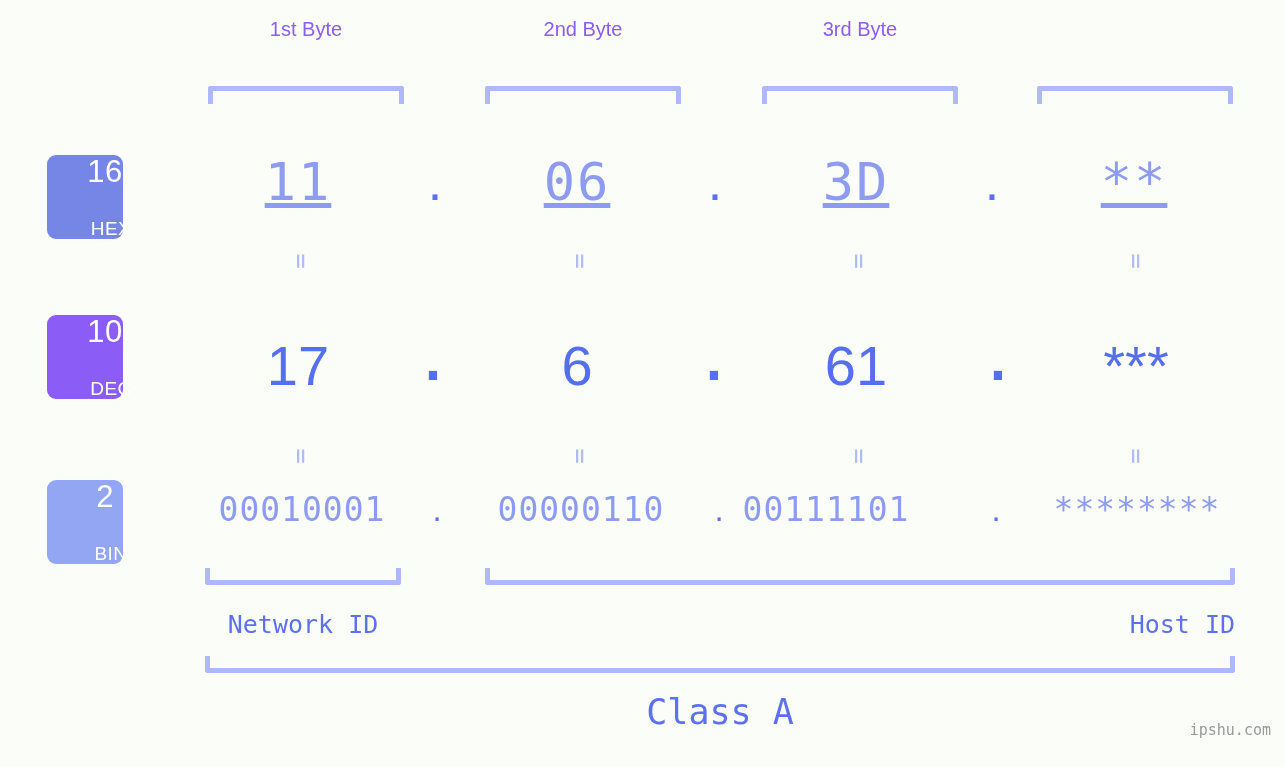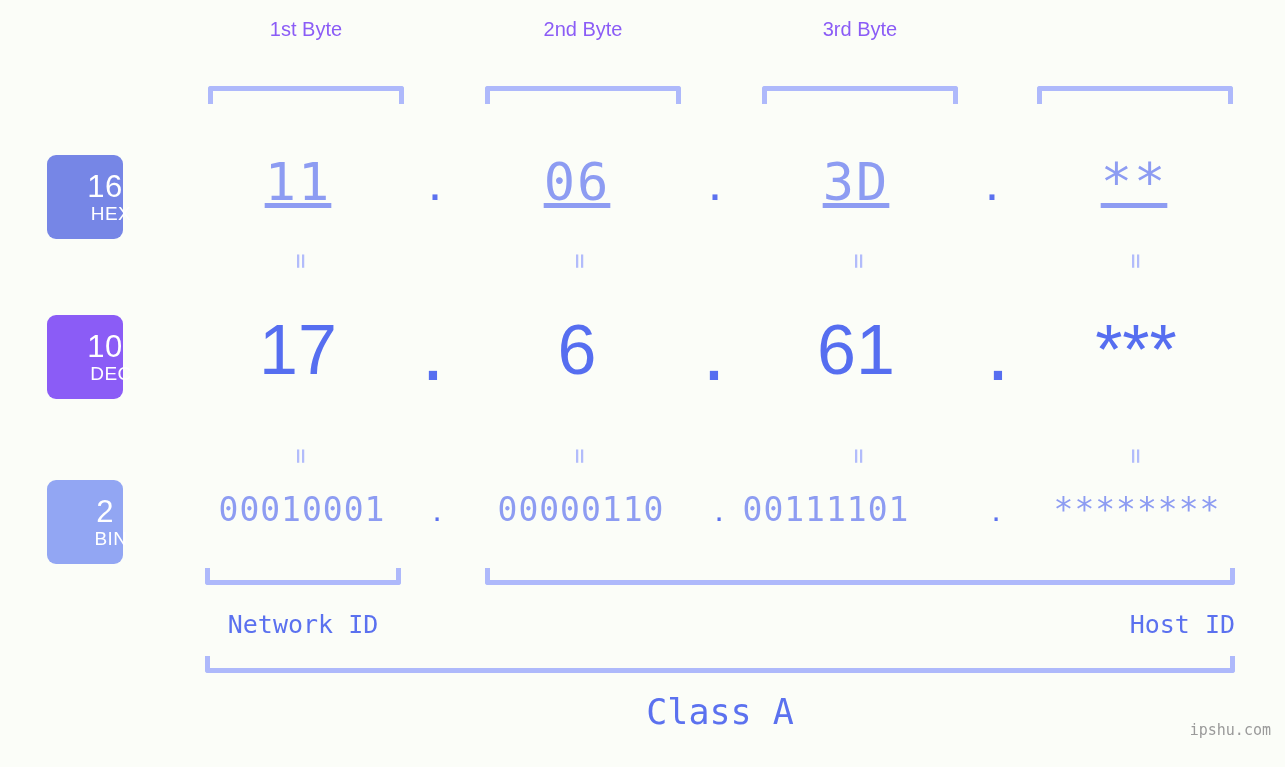--- a/index.html
+++ b/index.html
@@ -24,21 +24,21 @@
   }
 
   
   .badge {
     position: absolute;
     width: 76px;
     border-radius: 9px;
     display: flex;
     flex-direction: column;
     align-items: center;
-    justify-content: center;
+    justify-content: space-between;
     color: #ffffff;
     box-sizing: border-box;
     padding-left: 40px;
   }
   .badge .badge-num {
     font-size: 31px;
     line-height: 33px;
     font-weight: 400;
     letter-spacing: 0.5px;
   }
@@ -87,23 +87,23 @@
     top: 152px;
     font-family: "DejaVu Sans Mono", monospace;
     font-size: 52px;
     line-height: 60px;
     color: #8d9cf2;
     letter-spacing: 2px;
     text-decoration: underline;
   }
   .row-dec .cell {
     width: 196px;
-    top: 300px;
-    font-family: "Liberation Sans", sans-serif;
-    font-size: 70px;
+    top: 316px;
+    font-family: "Liberation Sans", sans-serif;
+    font-size: 56px;
     line-height: 100px;
     color: #566ef0;
     letter-spacing: 0px;
   }
   .row-bin .cell {
     width: 220px;
     top: 489px;
     font-family: "DejaVu Sans Mono", monospace;
     font-size: 33px;
     line-height: 42px;

